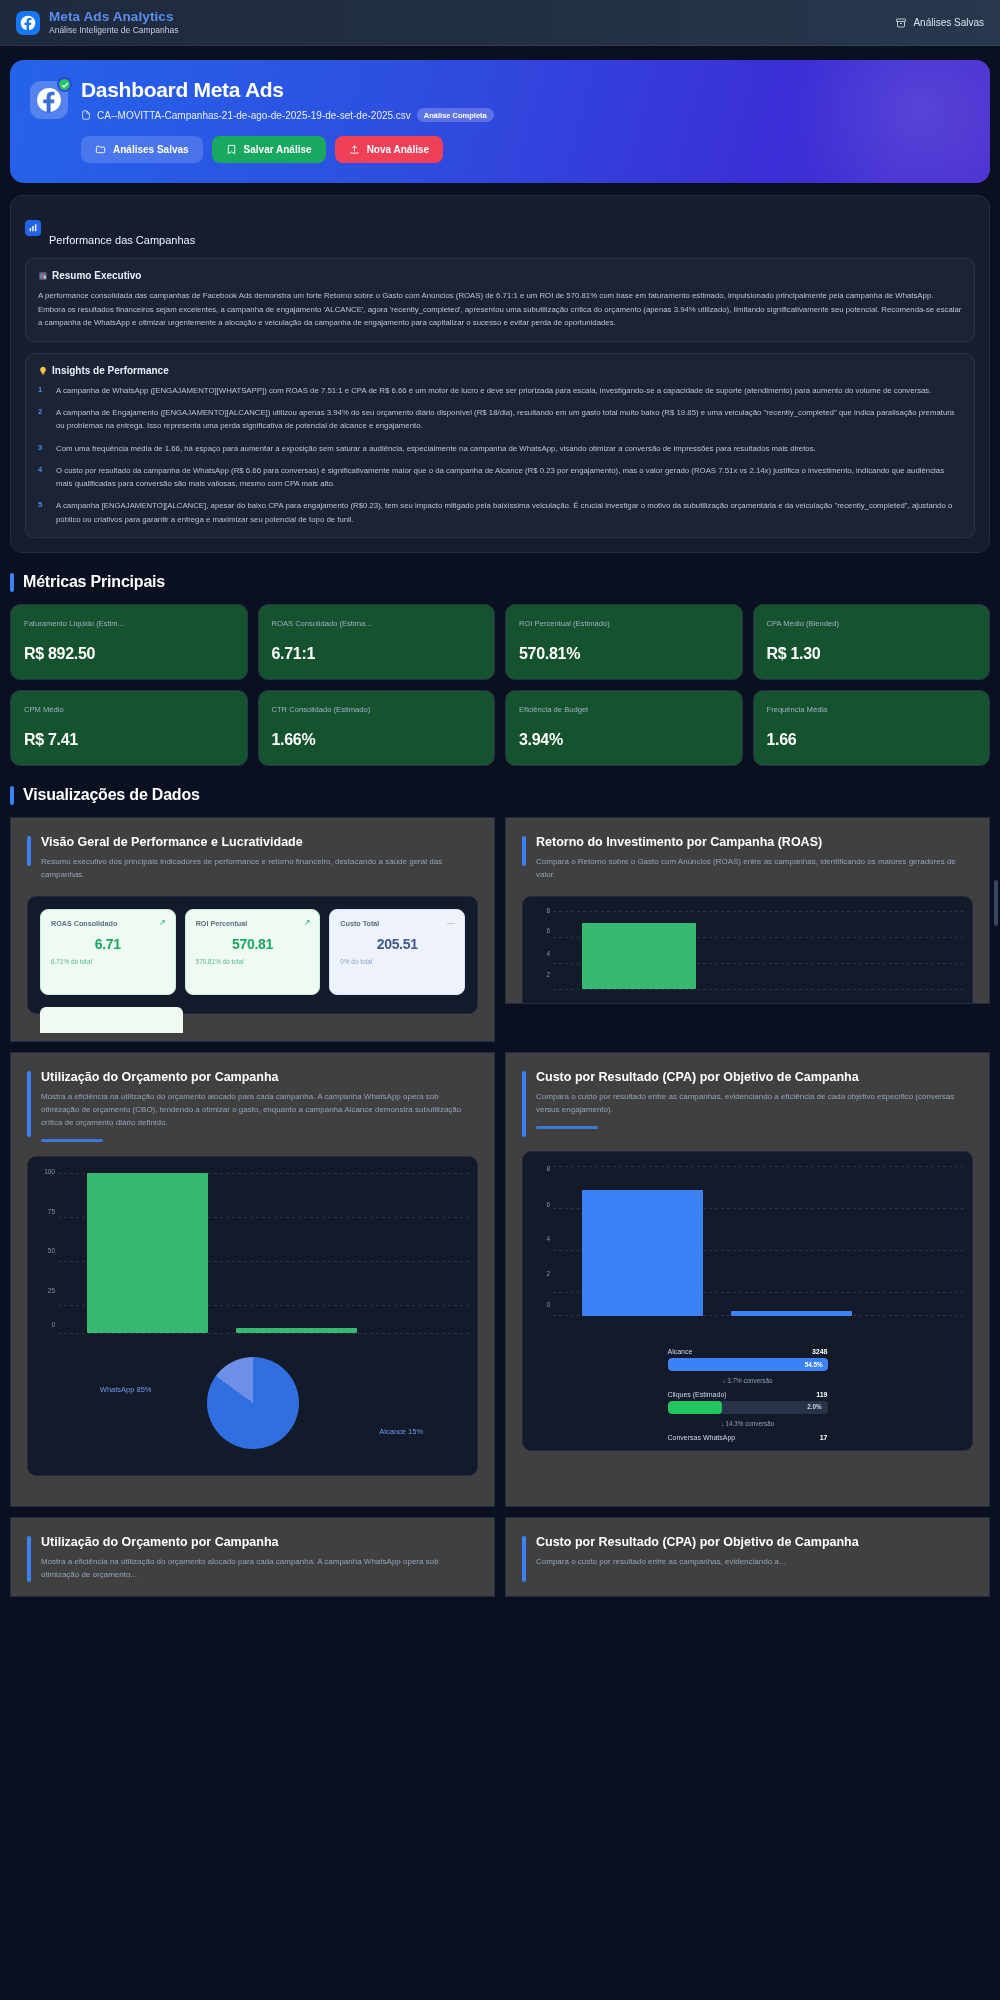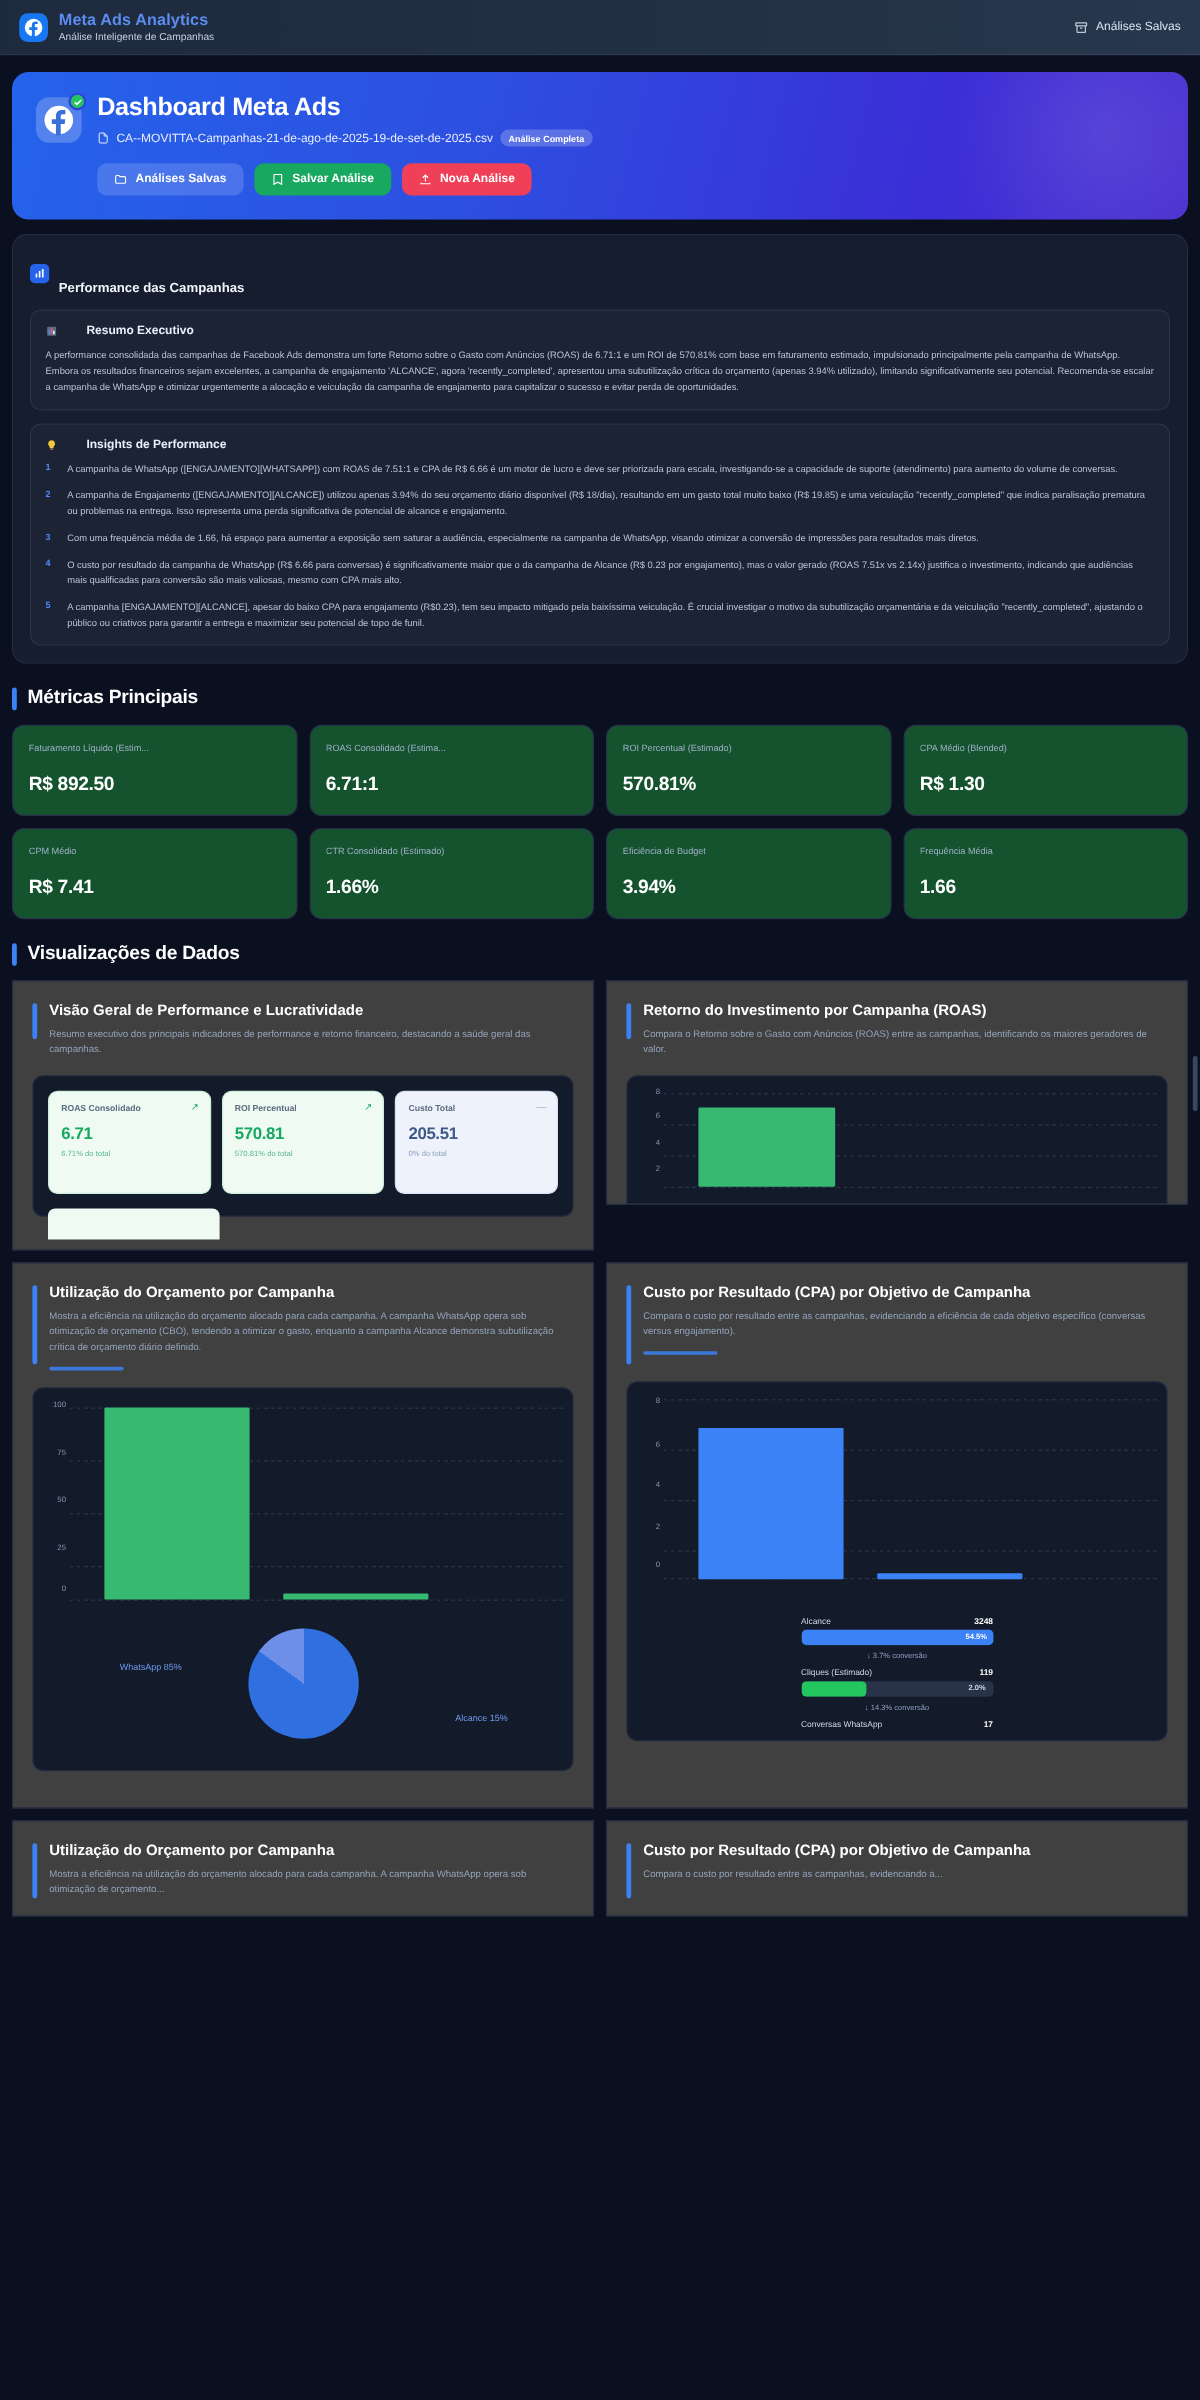--- a/index.html
+++ b/index.html
@@ -83,31 +83,31 @@
     background: #161d2e;
     border: 1px solid #222c42;
     border-radius: 12px;
     padding: 14px;
   }
   .panel-head { display: flex; align-items: center; gap: 8px; margin-bottom: 12px; }
   .panel-head .sq {
     width: 16px; height: 16px; border-radius: 4px; background: #2563eb;
     display: flex; align-items: center; justify-content: center;
   }
-  .panel-title { font-size: 11px; font-weight: 700; color: #f0f4fb; margin-top: 24px; }
+  .panel-title { font-size: 11px; font-weight: 400; color: #f0f4fb; margin-top: 24px; }
 
   .subcard {
     background: #1b2335;
     border: 1px solid #273349;
     border-radius: 9px;
     padding: 11px 12px;
   }
   .subcard + .subcard { margin-top: 11px; }
   .subcard-title {
-    display: flex; align-items: flex-end; gap: 24px;
+    display: flex; align-items: flex-end; gap: 4px;
     font-size: 10px; font-weight: 700; color: #eaf0f9; margin-bottom: 8px;
   }
   .summary-text { font-size: 7.8px; line-height: 1.75; color: #b9c5d8; text-align: left; }
 
   .insight-row { display: flex; gap: 8px; margin-bottom: 9px; }
   .insight-row:last-child { margin-bottom: 0; }
   .insight-num { font-size: 7.5px; color: #4f8bf5; font-weight: 700; flex: 0 0 10px; padding-top:1px;}
   .insight-text { font-size: 7.8px; line-height: 1.7; color: #b9c5d8; }
 
   
@@ -164,21 +164,21 @@
   
   .kpi-row { display: flex; gap: 9px; padding: 12px; }
   .kpi {
     flex: 1; border-radius: 8px; padding: 9px 10px; min-height: 86px;
     position: relative;
   }
   .kpi.green { background: #eefaf2; border: 1px solid #cdeedd; }
   .kpi.green2 { background: #eefaf2; border: 1px solid #cdeedd; }
   .kpi.blue { background: #eef2fb; border: 1px solid #d7e0f4; }
   .kpi-title { font-size: 7.2px; color: #5c6b80; font-weight: 600;}
-  .kpi-val { font-size: 14px; font-weight: 800; margin-top: 8px; letter-spacing: -.3px;}
+  .kpi-val { font-size: 14px; font-weight: 800; margin-top: 8px; letter-spacing: -.3px; text-align: center;}
   .kpi.green .kpi-val, .kpi.green2 .kpi-val { color: #18a860; }
   .kpi.blue .kpi-val { color: #3f5a8a; }
   .kpi-sub { font-size: 6.4px; margin-top: 6px; }
   .kpi.green .kpi-sub, .kpi.green2 .kpi-sub { color: #59b88c; }
   .kpi.blue .kpi-sub { color: #8fa2c0; }
   .kpi-arrow { position: absolute; right: 9px; top: 8px; font-size: 8px; color: #18a860; }
   .kpi-dash { position: absolute; right: 9px; top: 8px; font-size: 8px; color: #9aa9c2; }
   .kpi-stub { height: 26px; margin: 0 12px 0 12px; background: #eefaf2; border-radius: 6px 6px 0 0; width: 143px;}
 
   

